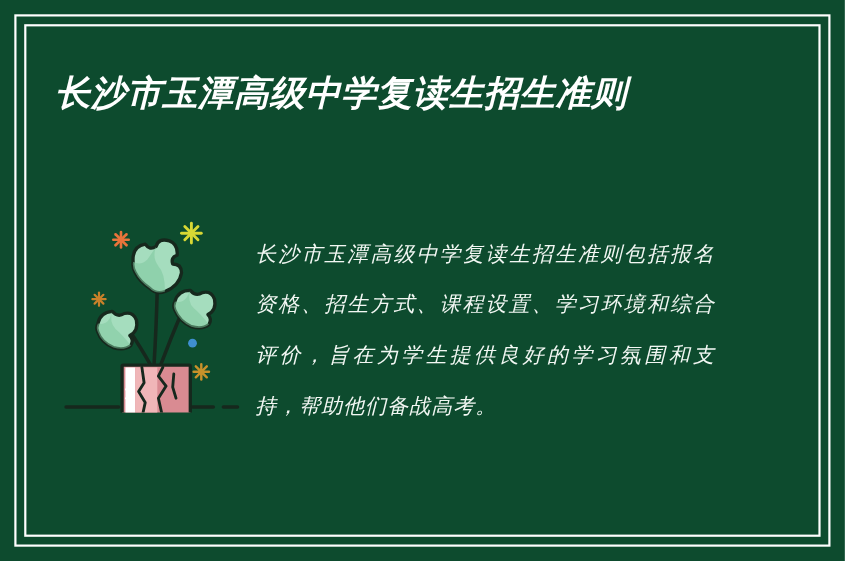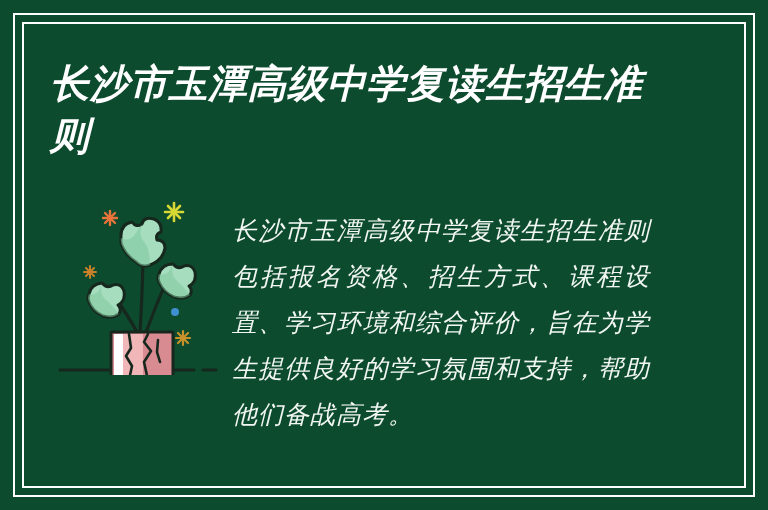--- a/index.html
+++ b/index.html
@@ -41,38 +41,38 @@
     pointer-events: none;
   }
 
   
   #title {
     position: absolute;
     left: 50px;
     top: 58px;
     width: 600px;
     color: #ffffff;
-    font-size: 39px;
+    font-size: 32px;
     font-weight: 700;
     font-style: italic;
     line-height: 52px;
     letter-spacing: 0.5px;
     font-family: "Liberation Sans", "DejaVu Sans", sans-serif;
     white-space: normal;
     word-break: break-all;
   }
 
   
   #body-text {
     position: absolute;
     left: 232px;
     top: 208px;
     width: 418px;
     color: #f2f7f3;
-    font-size: 25px;
+    font-size: 19px;
     line-height: 46px;
     letter-spacing: 1px;
     font-family: "DejaVu Serif", "Liberation Serif", serif;
     font-style: italic;
     text-align: justify;
   }
 
   
   #illustration {
     position: absolute;

